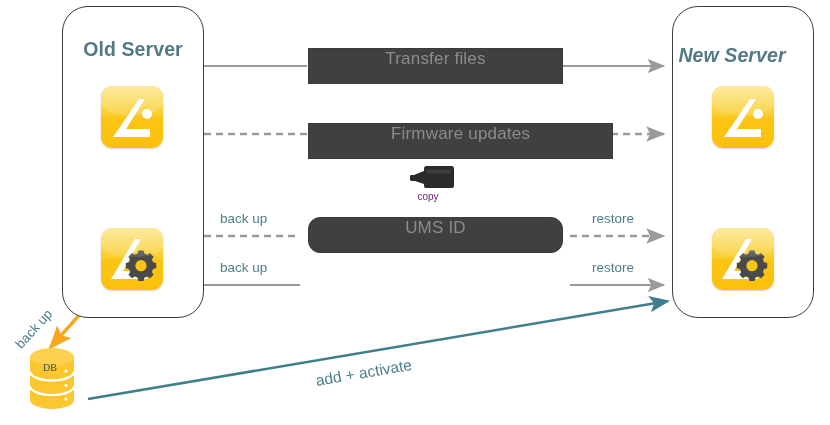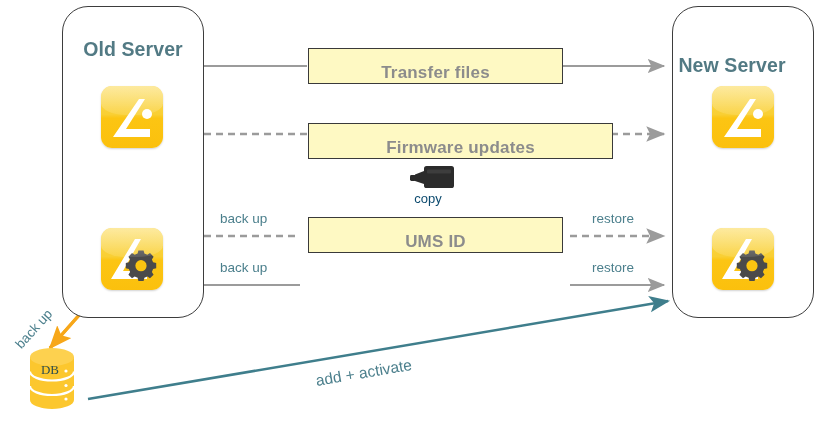--- a/index.html
+++ b/index.html
@@ -58,56 +58,55 @@
     background: linear-gradient(180deg, rgba(255,255,255,0.46) 0%, rgba(255,255,255,0.10) 100%);
     border-radius: 11px 11px 40% 40%;
   }
   .icon-tile svg {
     position: absolute;
     left: 0; top: 0;
   }
   .mbox {
     position: absolute;
     border: 1.3px solid #3a3a3a;
-    background: #fef9c3;
+    background: #404040;
     box-sizing: border-box;
     display: flex;
-    align-items: flex-end;
+    align-items: flex-start;
     justify-content: center;
-    font-weight: bold;
   }
   .mbox-label {
     font-size: 17px;
     color: #8c8c8c;
     letter-spacing: 0.2px;
     white-space: nowrap;
   }
   .edge-label {
     position: absolute;
     font-size: 13.5px;
     color: #4b7f8c;
     white-space: nowrap;
   }
   .usb-caption {
     position: absolute;
-    font-size: 13px;
-    color: #0c4a6e;
+    font-size: 10px;
+    color: #701a75;
     text-align: center;
     white-space: nowrap;
   }
   .rot-label {
     position: absolute;
     font-size: 13.5px;
     color: #4b7f8c;
     white-space: nowrap;
     transform-origin: left center;
   }
   .db-label {
     position: absolute;
-    font-size: 13px;
+    font-size: 10px;
     color: #2f4f4f;
     font-family: "Liberation Serif", serif;
     white-space: nowrap;
     text-align: center;
   }
   .diag-label {
     position: absolute;
     font-size: 15.5px;
     color: #4b7f8c;
     white-space: nowrap;
@@ -215,21 +214,21 @@
                  L-15.2,4.3 L-15.2,-0.9 L-12.1,-1.7 L-10.9,-4.6 L-12.6,-7.3
                  L-9,-10.9 L-6.3,-9.2 L-3.4,-10.4 Z" fill="#4a4a4a"></path>
         <circle cx="0" cy="1.7" r="5.6" fill="#fbc511"></circle>
       </g>
     </svg>
     <div class="gloss"></div>
   </div>
 
   <div class="panel" style="left:672px; top:6px; width:142px; height:312px;">
   </div>
-  <div class="panel-title" style="left:672px; top:54px; width:120px;">New Server</div>
+  <div class="panel-title" style="left:672px; top:44px; width:120px;font-style:italic;">New Server</div>
 
   <div class="icon-tile" style="left:712px; top:86px;">
     <svg width="62" height="62" viewBox="0 0 62 62">
       <path d="M44,13 L25,43 L49,43 L49,51 L12,51 L38,13 Z" fill="#ffffff"></path>
       <circle cx="46" cy="28" r="5" fill="#ffffff"></circle>
     </svg>
     <div class="gloss"></div>
   </div>
 
   <div class="icon-tile" style="left:712px; top:228px;">
@@ -249,21 +248,21 @@
   </div>
 
   <div class="mbox" style="left:308px; top:48px; width:255px; height:36px;">
     <span class="mbox-label">Transfer files</span>
   </div>
 
   <div class="mbox" style="left:308px; top:123px; width:305px; height:36px;">
     <span class="mbox-label">Firmware updates</span>
   </div>
 
-  <div class="mbox" style="left:308px; top:217px; width:255px; height:36px;">
+  <div class="mbox" style="left:308px; top:217px; width:255px; height:36px;border-radius:12px;">
     <span class="mbox-label">UMS ID</span>
   </div>
 
 
   <div class="edge-label" style="left:220px; top:211px;">back up</div>
   <div class="edge-label" style="left:592px; top:211px;">restore</div>
 
   <div class="edge-label" style="left:220px; top:260px;">back up</div>
   <div class="edge-label" style="left:592px; top:260px;">restore</div>
 

